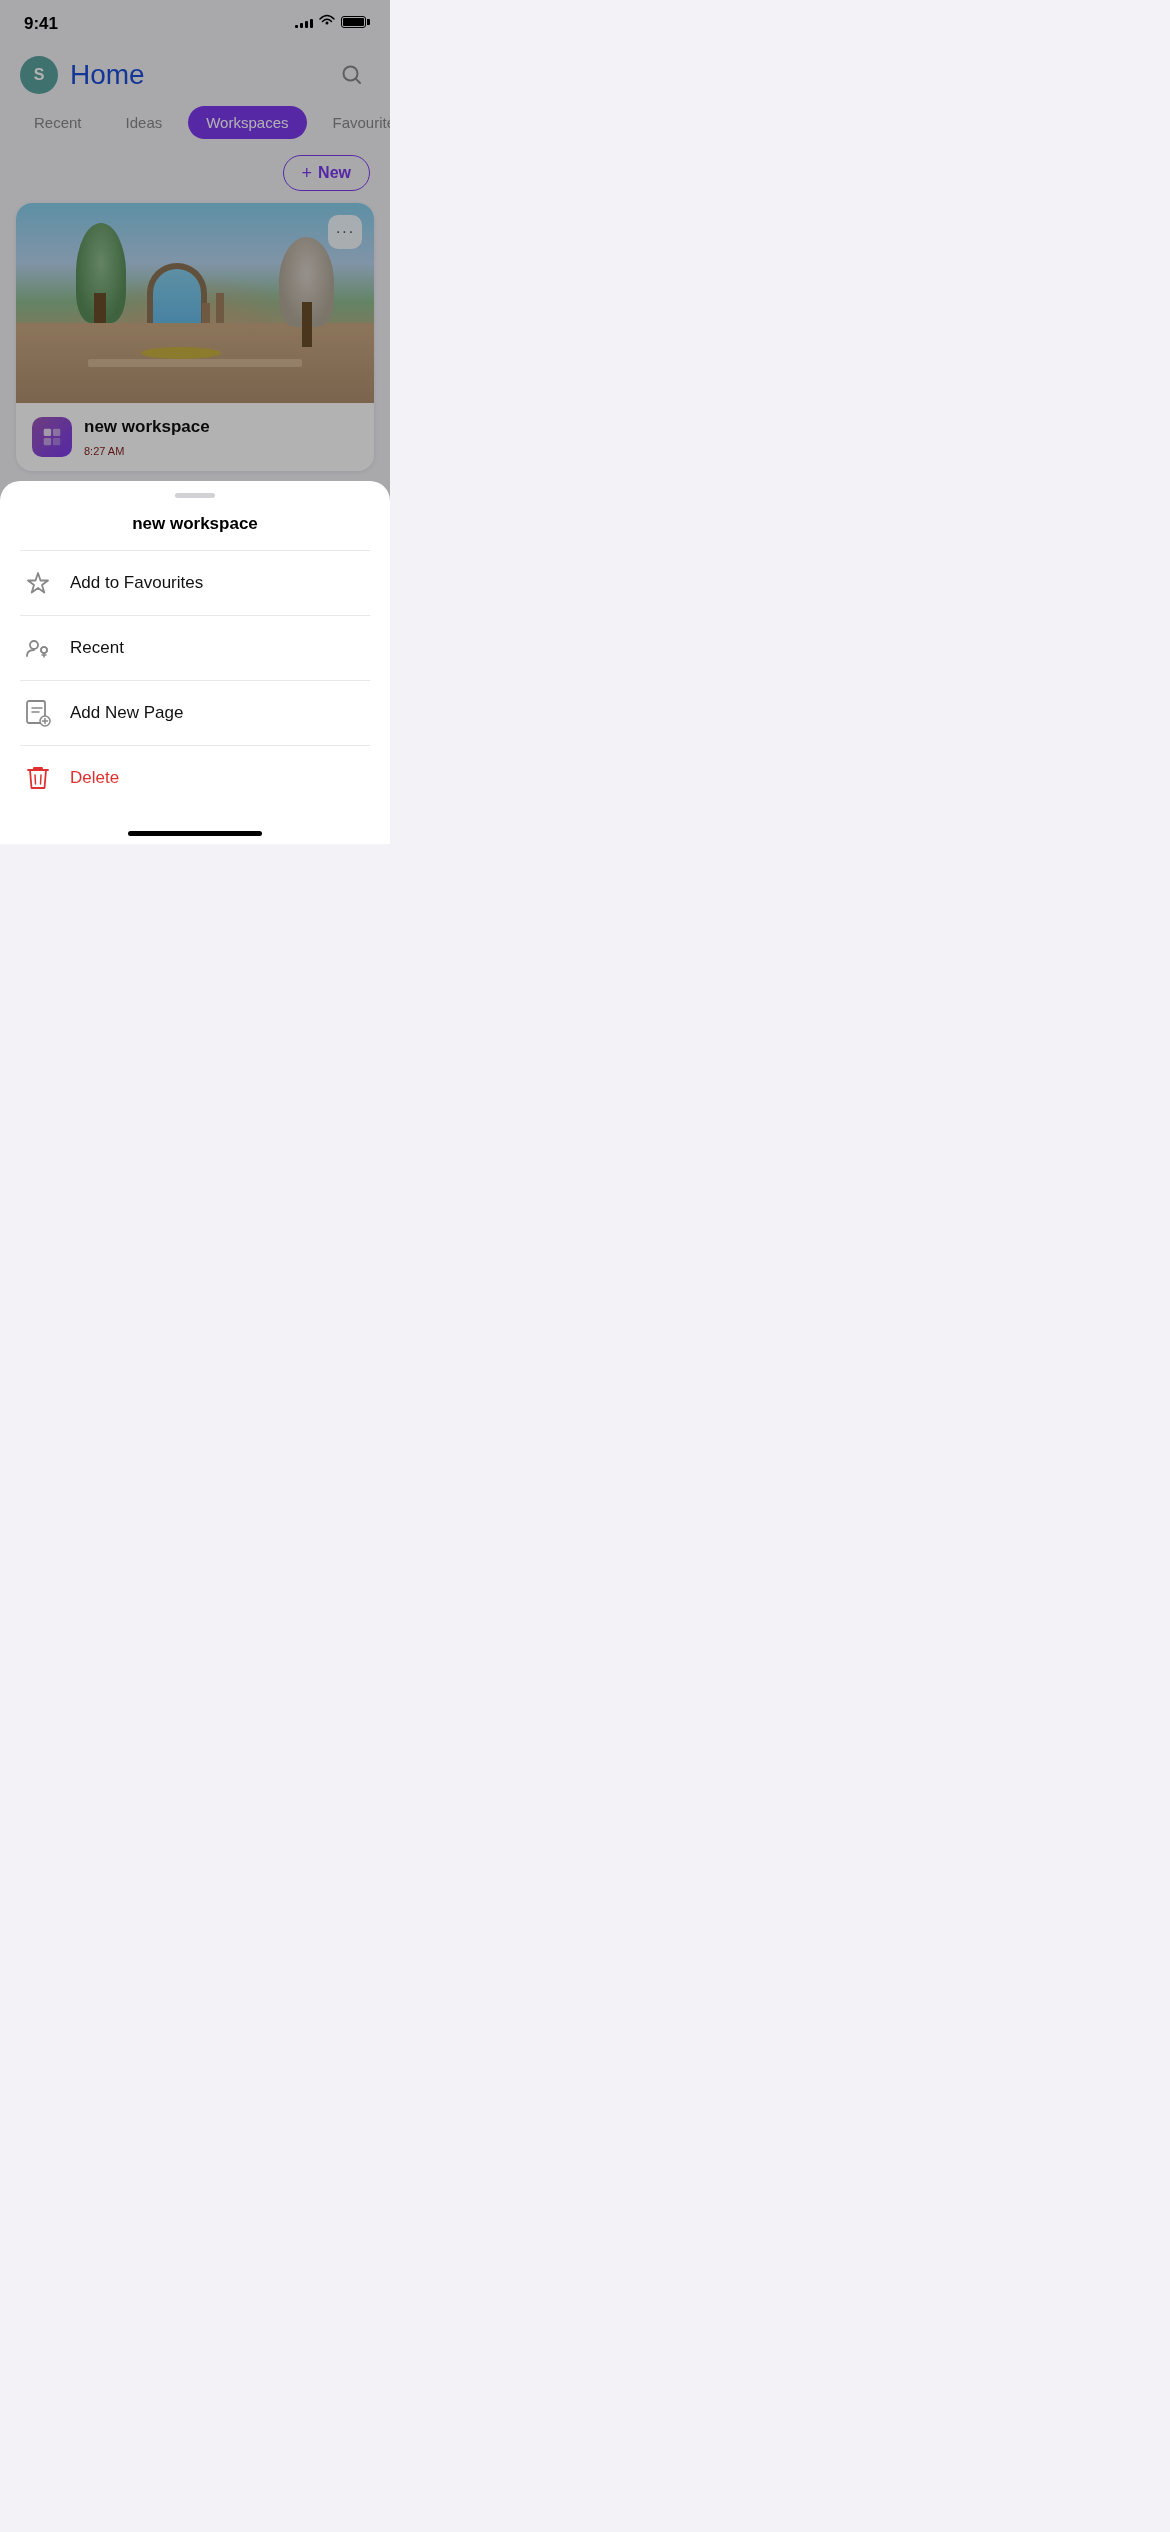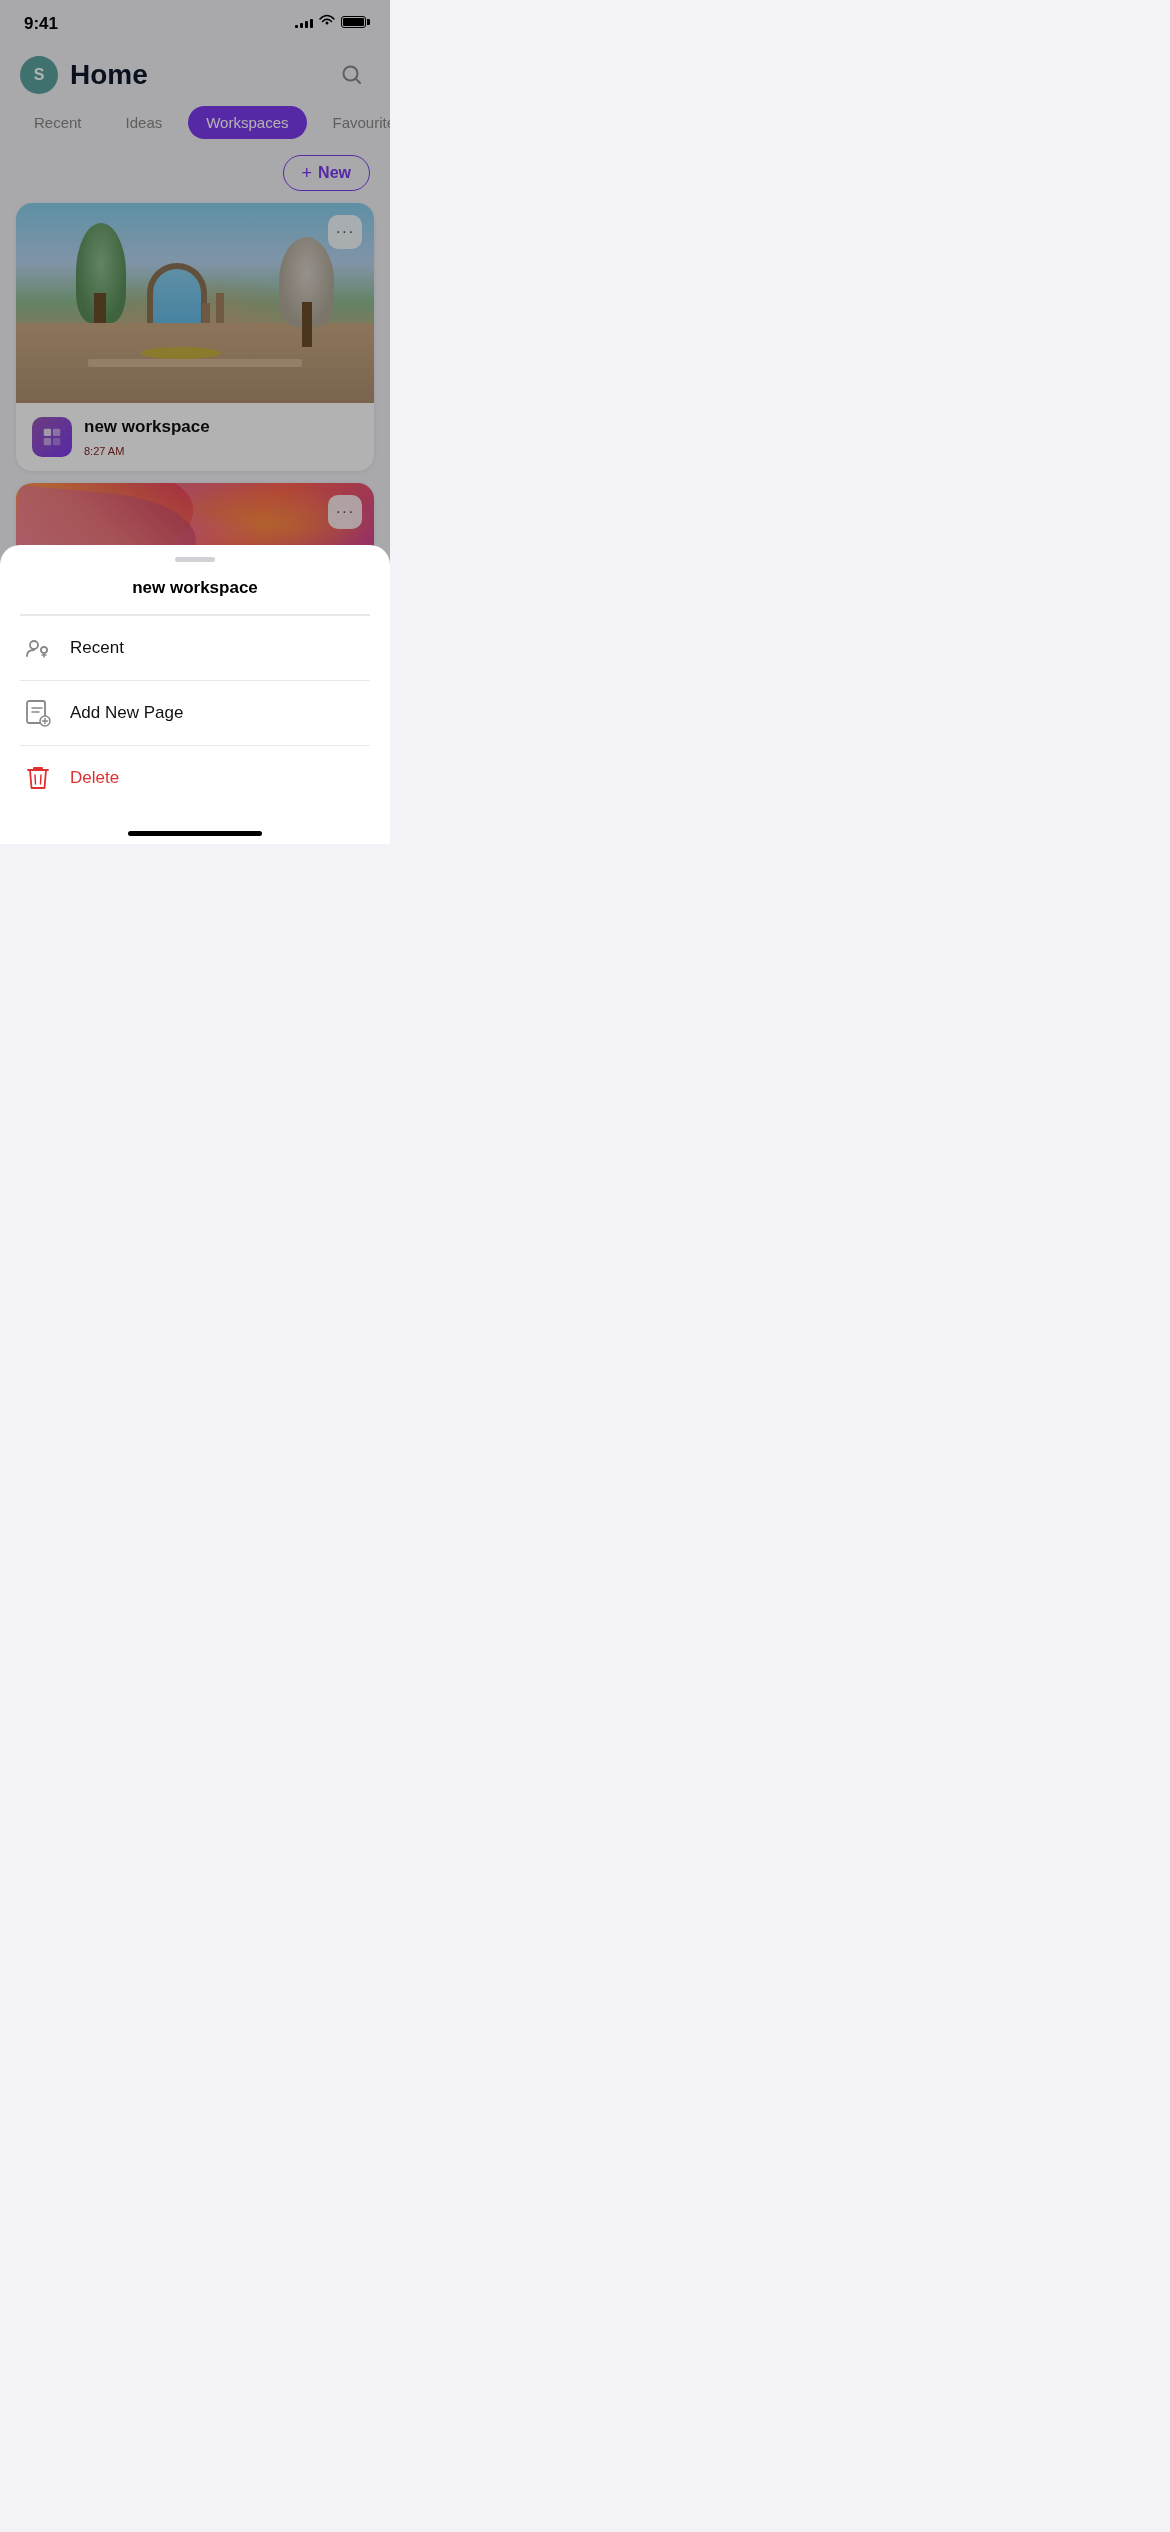--- a/index.html
+++ b/index.html
@@ -94,22 +94,22 @@
       background: #5ba3a0;
       display: flex;
       align-items: center;
       justify-content: center;
       color: white;
       font-size: 16px;
       font-weight: 600;
     }
     .page-title {
       font-size: 28px;
-      font-weight: 700;
-      color: #0f172a;
+      font-weight: 400;
+      color: #1d4ed8;
     }
     .search-icon-btn {
       width: 36px;
       height: 36px;
       display: flex;
       align-items: center;
       justify-content: center;
     }
 
     
@@ -453,20 +453,28 @@
 
 <div class="overlay"></div>
 
 <div class="bottom-sheet">
   <div class="sheet-handle-row">
     <div class="sheet-handle"></div>
   </div>
   <div class="sheet-title">new workspace</div>
   <div class="sheet-divider"></div>
 
+  <div class="sheet-item">
+    <div class="sheet-item-icon">
+      <svg width="26" height="26" viewBox="0 0 26 26" fill="none">
+        <path d="M13 3l2.5 7.5H23l-6 4.5 2.3 7.5L13 18l-6.3 4.5L9 15 3 10.5h7.5L13 3z" stroke="#888" stroke-width="1.8" fill="none" stroke-linejoin="round"></path>
+      </svg>
+    </div>
+    <span class="sheet-item-label">Add to Favourites</span>
+  </div>
   <div class="sheet-divider"></div>
 
   <div class="sheet-item">
     <div class="sheet-item-icon">
       <svg width="28" height="28" viewBox="0 0 28 28" fill="none">
         <circle cx="10" cy="11" r="4" stroke="#888" stroke-width="1.8"></circle>
         <path d="M3 22c0-4 3-6 7-6" stroke="#888" stroke-width="1.8" stroke-linecap="round"></path>
         <circle cx="20" cy="16" r="3" stroke="#888" stroke-width="1.5"></circle>
         <circle cx="20" cy="16" r="3" stroke="#888" stroke-width="1.5"></circle>
         <path d="M20 19v4" stroke="#888" stroke-width="1.5" stroke-linecap="round"></path>

